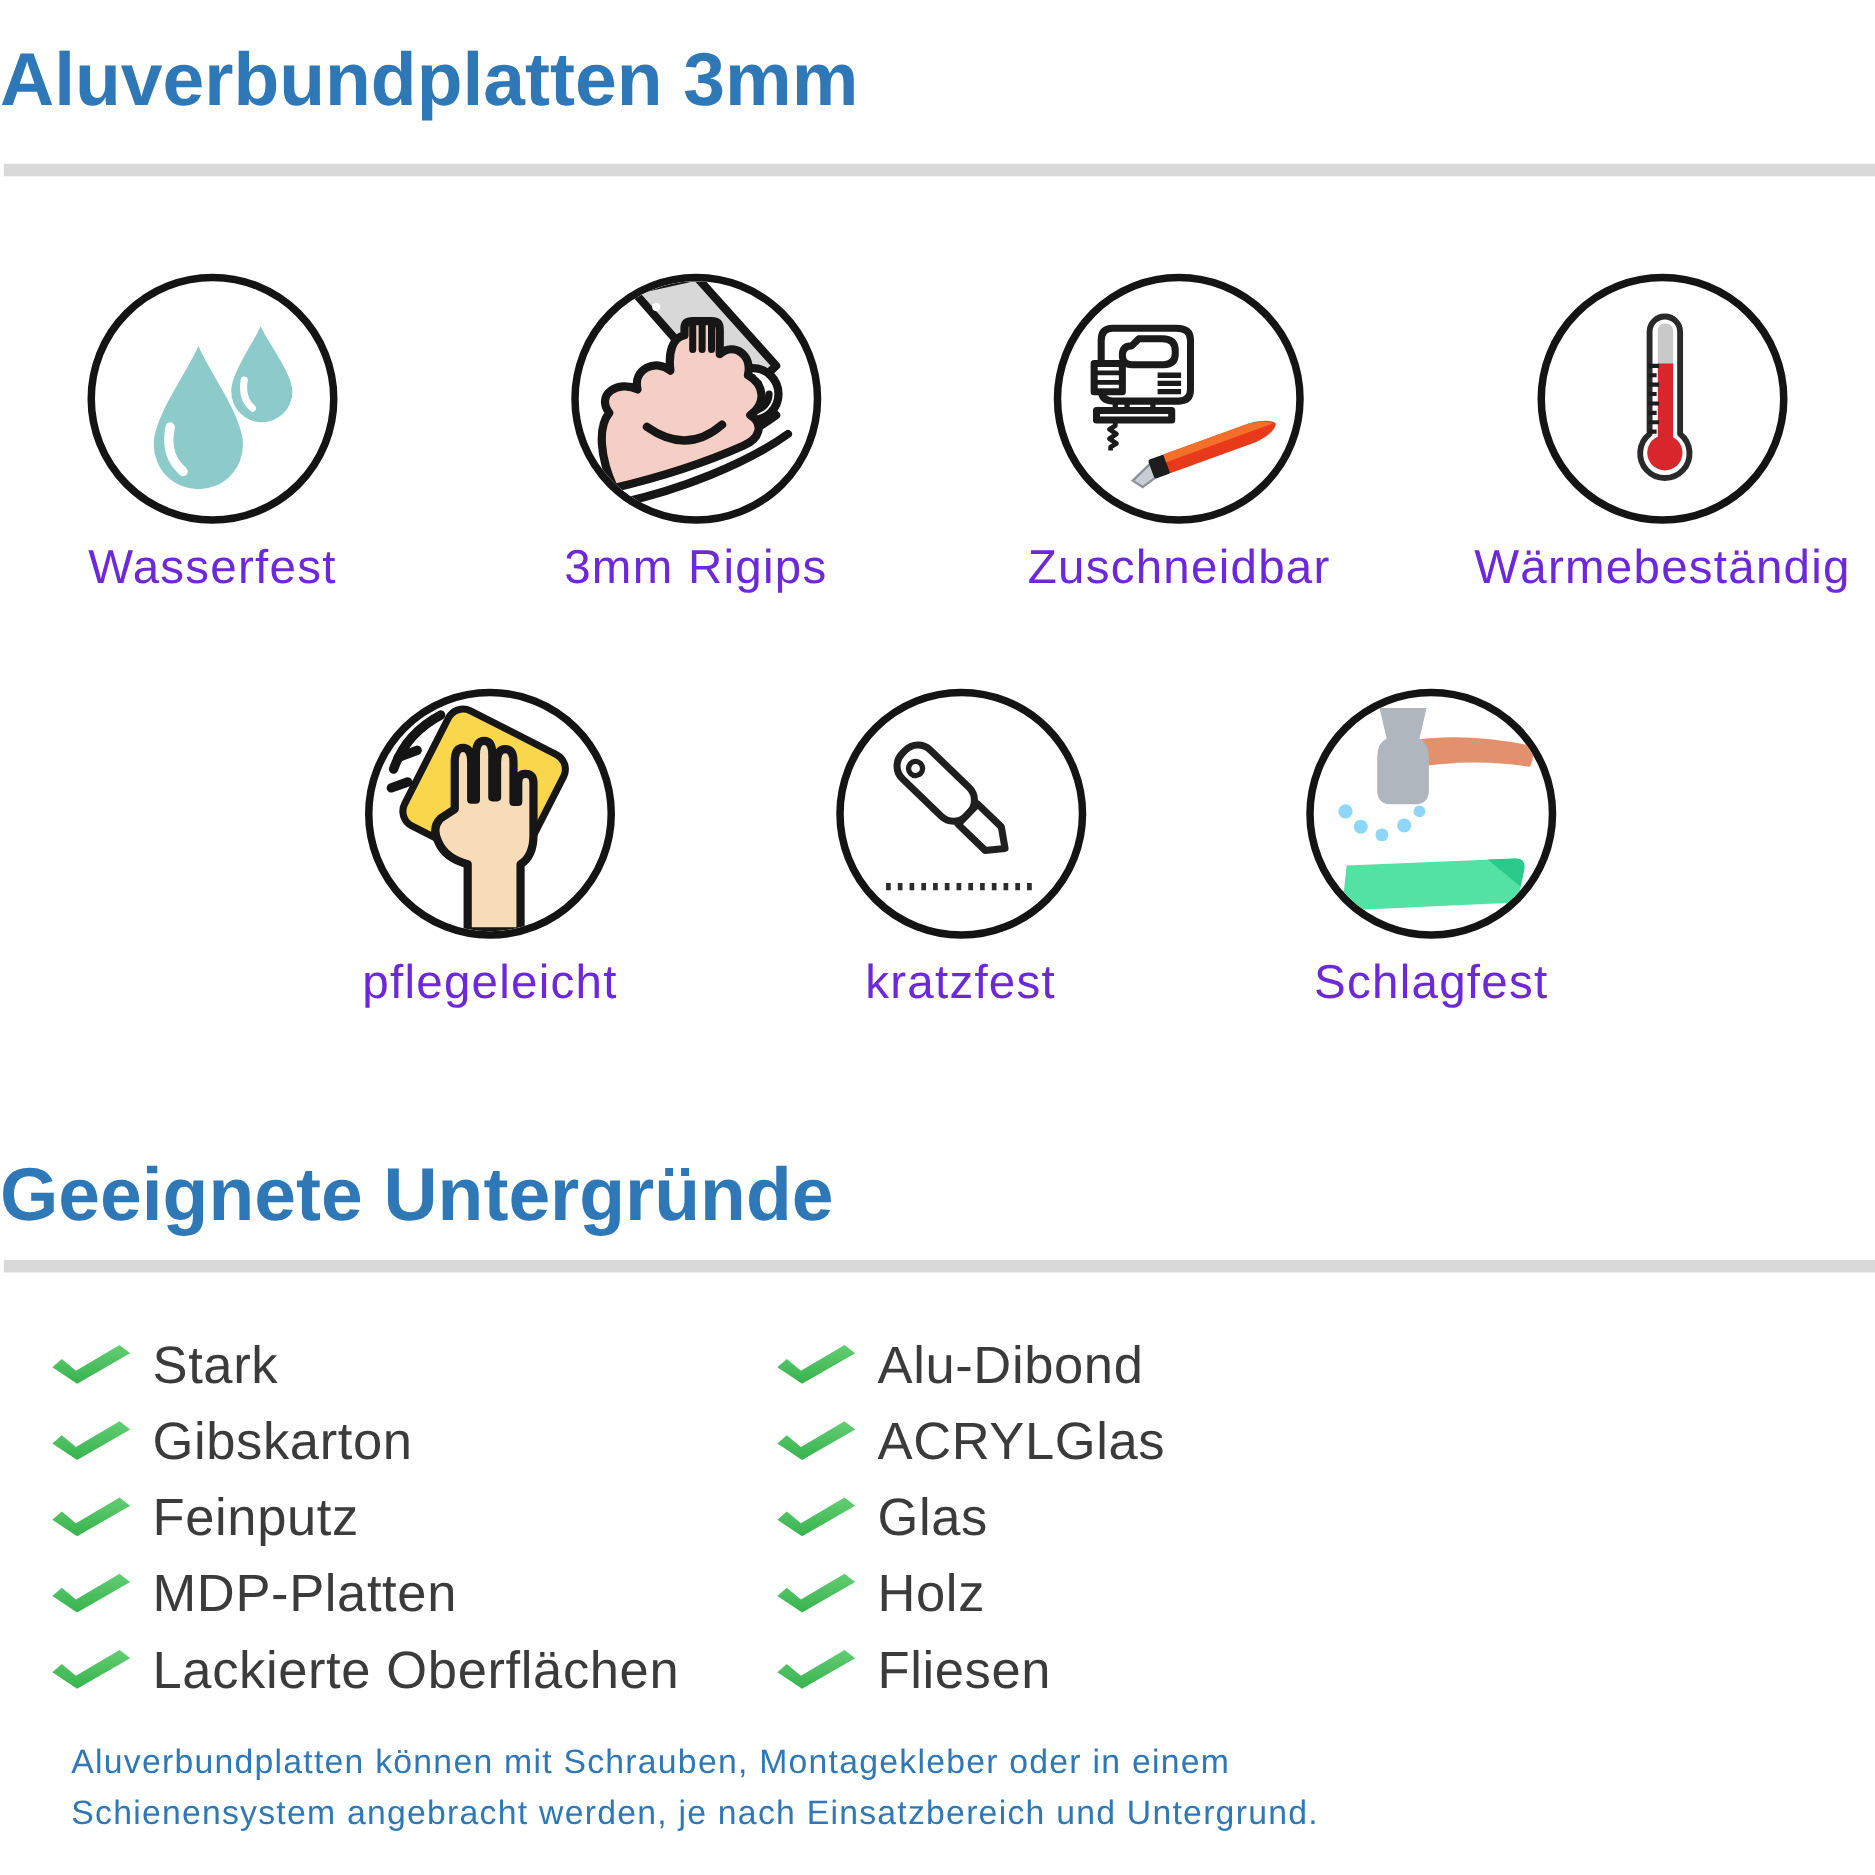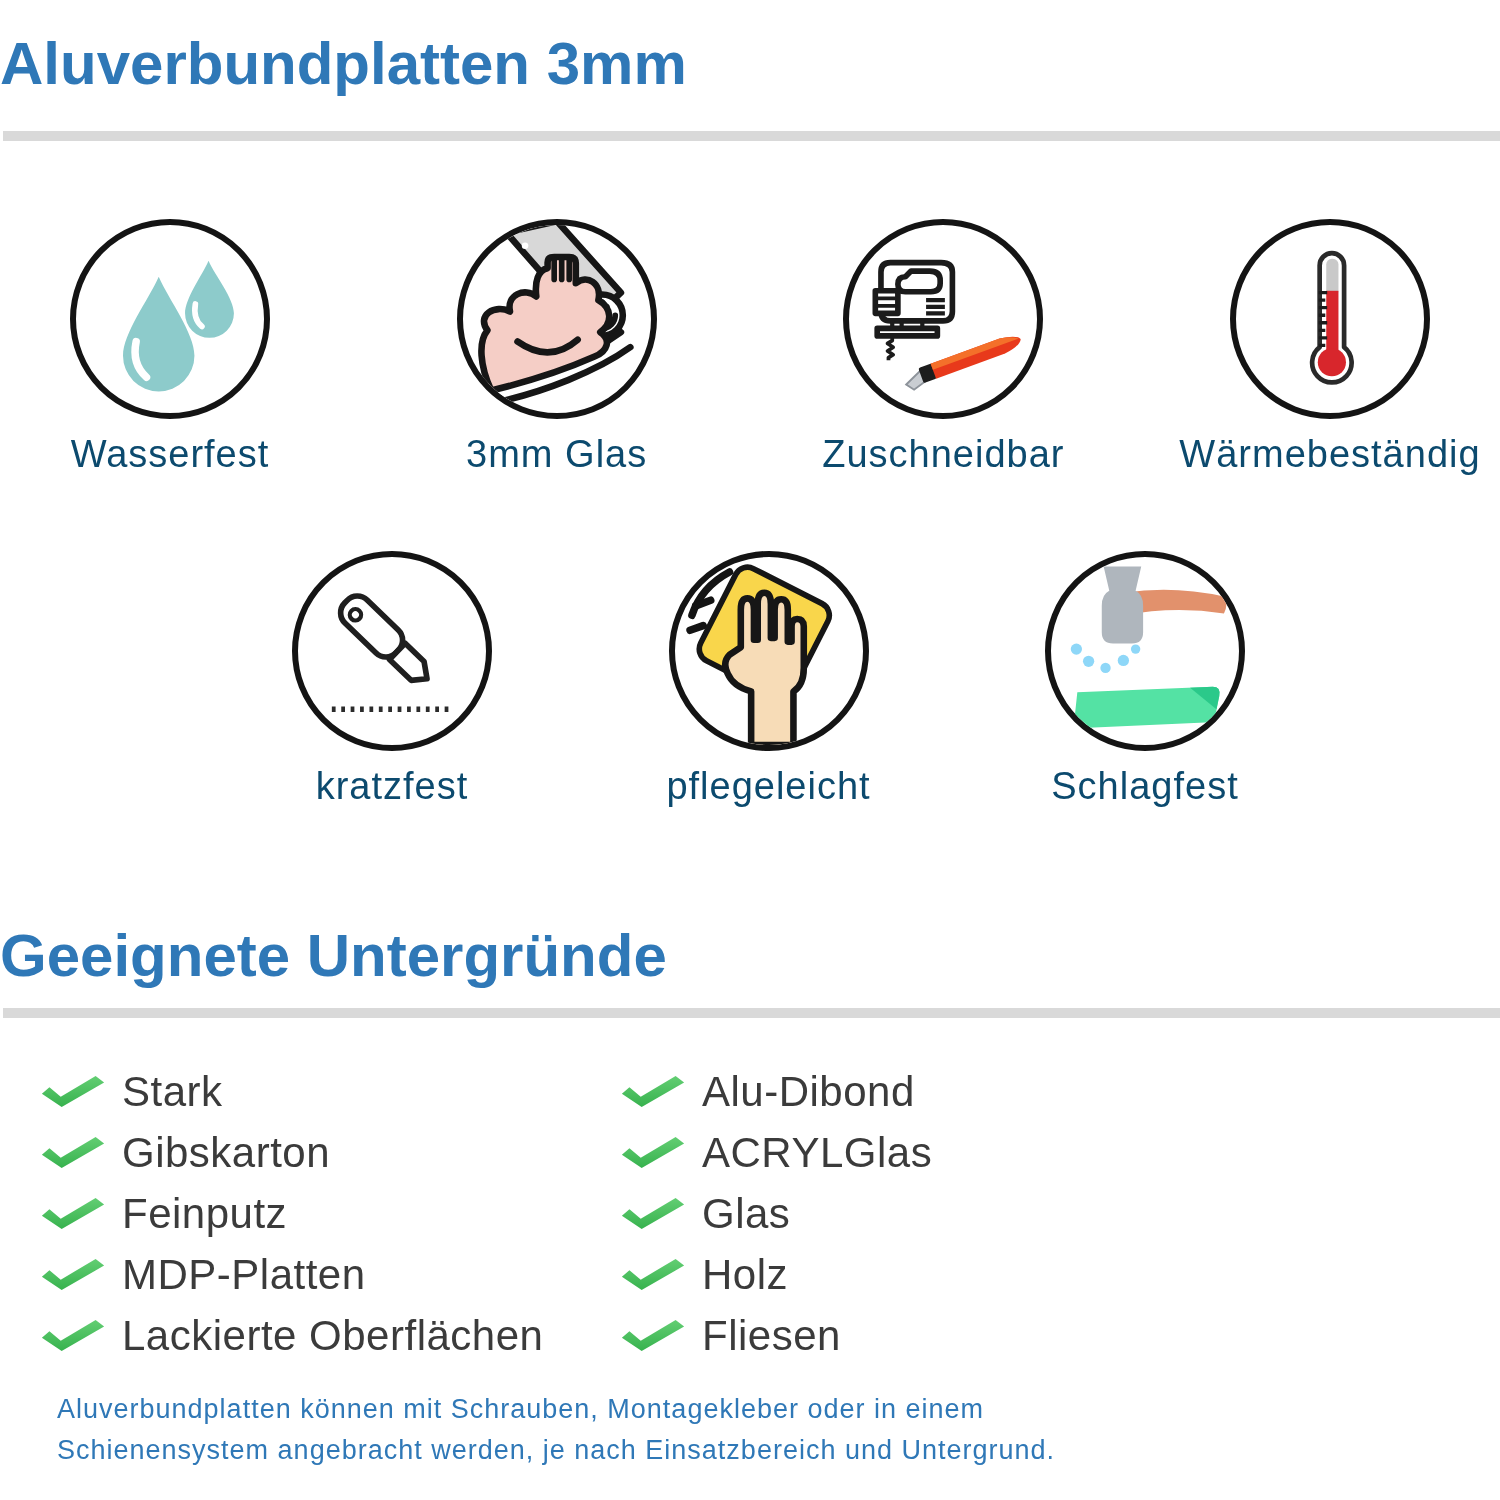--- a/index.html
+++ b/index.html
@@ -20,21 +20,21 @@
   .feature-row{position:absolute;display:flex;justify-content:space-between}
   .row1{top:219px;left:70px;width:1360px}
   .row2{top:551px;left:292px;width:953px}
   .feature{display:flex;flex-direction:column;align-items:center;width:200px}
   .circle{
     width:200px;height:200px;box-sizing:border-box;border:6px solid #141414;
     border-radius:50%;background:#fff;overflow:hidden;
   }
   .circle svg{width:100%;height:100%;display:block}
   .feature-label{
-    margin-top:13px;font-size:38px;line-height:44px;color:#0c4a6e;
+    margin-top:13px;font-size:38px;line-height:44px;color:#6d28d9;
     letter-spacing:1px;white-space:nowrap;
   }
 
   .substrates{position:absolute;top:1061px;left:40px;width:1430px;display:flex}
   .substrates ul{list-style:none;margin:0;padding:0}
   .col1{width:580px}
   .col2{width:430px}
   .col3{flex:1}
   .check-item{
     display:flex;align-items:flex-start;height:61px;
@@ -104,21 +104,21 @@
               L120,62
               C132,52 148,62 144,80
               C158,88 160,104 146,114
               C158,122 154,134 140,140
               C104,156 64,168 30,176 Z"></path>
             <path fill="none" stroke-width="6" d="M97,37 V58 M105,35 V58 M113,37 V58"></path>
             <path fill="none" d="M58,124 Q92,148 122,122"></path>
           </g>
         </svg>
       </div>
-      <div class="feature-label">3mm Glas</div>
+      <div class="feature-label">3mm Rigips</div>
     </div>
 
     <div class="feature">
       <div class="circle">
         <svg viewBox="0 0 200 200">
           <g stroke="#1B1B1B" stroke-width="6" fill="#fff" stroke-linejoin="round">
             <path d="M34,50 Q34,40 44,40 H98 Q110,40 110,50 V92 Q110,102 100,102 H44 Q34,102 34,92 Z"></path>
             <path d="M52,63 Q52,55 60,55 L66,49 H86 Q97,49 97,59 V62 Q97,71 87,71 H60 Q52,71 52,63 Z"></path>
             <path fill="none" stroke-width="4.5" d="M82,80 h20 M82,87 h20 M82,94 h20"></path>
             <rect x="28" y="70" width="24" height="24"></rect>
@@ -146,34 +146,20 @@
           <rect x="96" y="70" width="13" height="68" fill="#D8262C"></rect>
           <circle cx="102" cy="146" r="15" fill="#D8262C"></circle>
           <path stroke="#1C1C1C" stroke-width="3.5" fill="none" d="M88,72 h9 M88,80 h7 M88,88 h9 M88,96 h7 M88,104 h9 M88,112 h7 M88,120 h9 M88,128 h7"></path>
         </svg>
       </div>
       <div class="feature-label">Wärmebeständig</div>
     </div>
   </div>
 
   <div class="feature-row row2">
-
-    <div class="feature">
-      <div class="circle">
-        <svg viewBox="0 0 200 200">
-          <g transform="translate(97,92) rotate(-46)" stroke="#1F1F1F" stroke-width="6" fill="#fff" stroke-linejoin="round" stroke-linecap="round">
-            <rect x="-17" y="-64" width="34" height="76" rx="15"></rect>
-            <circle cx="-3" cy="-47" r="6" stroke-width="4.5"></circle>
-            <path d="M-12,12 H12 V40 L1,55 L-12,44 Z"></path>
-          </g>
-          <line x1="36" y1="162" x2="166" y2="162" stroke="#2B2B2B" stroke-width="6" stroke-dasharray="4 6"></line>
-        </svg>
-      </div>
-      <div class="feature-label">kratzfest</div>
-    </div>
 
     <div class="feature">
       <div class="circle">
         <svg viewBox="0 0 200 200">
           <g stroke="#141414" stroke-width="8" fill="none" stroke-linecap="round">
             <path d="M18,62 Q28,32 58,16"></path>
             <path d="M22,52 L38,46"></path>
             <path d="M16,78 L30,73"></path>
           </g>
           <g transform="rotate(27 95 80)">
@@ -191,20 +177,34 @@
                L137,118 Q137,136 126,143
                L126,200 Z"></path>
         </svg>
       </div>
       <div class="feature-label">pflegeleicht</div>
     </div>
 
     <div class="feature">
       <div class="circle">
         <svg viewBox="0 0 200 200">
+          <g transform="translate(97,92) rotate(-46)" stroke="#1F1F1F" stroke-width="6" fill="#fff" stroke-linejoin="round" stroke-linecap="round">
+            <rect x="-17" y="-64" width="34" height="76" rx="15"></rect>
+            <circle cx="-3" cy="-47" r="6" stroke-width="4.5"></circle>
+            <path d="M-12,12 H12 V40 L1,55 L-12,44 Z"></path>
+          </g>
+          <line x1="36" y1="162" x2="166" y2="162" stroke="#2B2B2B" stroke-width="6" stroke-dasharray="4 6"></line>
+        </svg>
+      </div>
+      <div class="feature-label">kratzfest</div>
+    </div>
+
+    <div class="feature">
+      <div class="circle">
+        <svg viewBox="0 0 200 200">
           <path d="M78,38 Q130,30 184,42 Q189,51 184,60 Q130,52 78,62 Z" fill="#E2916C"></path>
           <path d="M56,10 H96 L90,36 Q98,40 98,52 L98,80 Q98,92 86,92 H66 Q54,92 54,80 L54,52 Q54,40 62,36 Z" fill="#AFB6BD"></path>
           <circle cx="27" cy="98" r="6" fill="#8ED7F8"></circle>
           <circle cx="40" cy="111" r="6" fill="#8ED7F8"></circle>
           <circle cx="58" cy="118" r="5.5" fill="#8ED7F8"></circle>
           <circle cx="77" cy="110" r="6" fill="#8ED7F8"></circle>
           <circle cx="90" cy="98" r="5" fill="#8ED7F8"></circle>
           <path d="M28,144 L172,138 Q181,138 179,148 L175,168 Q174,176 164,176 L34,182 Q24,182 25,172 Z" fill="#54E2A4"></path>
           <path d="M148,139 L172,138 Q181,138 179,148 L176,162 Z" fill="#2BC98A"></path>
         </svg>

